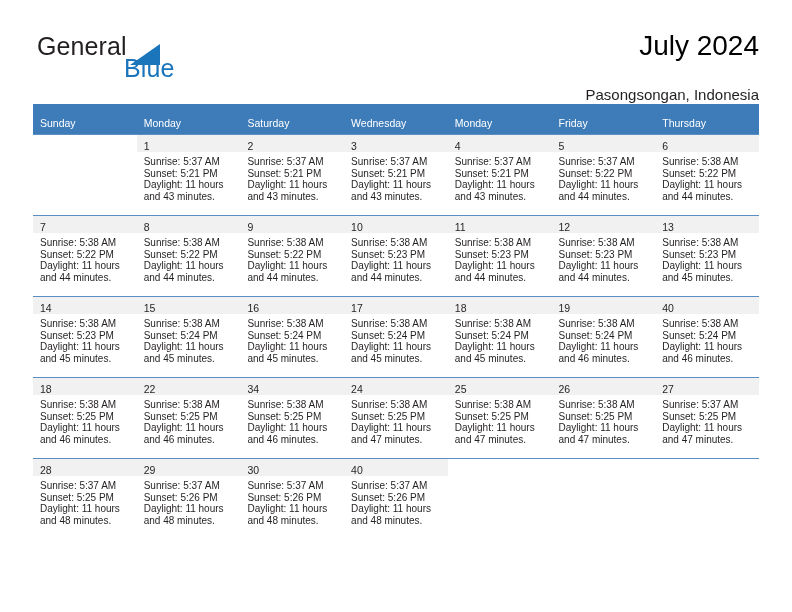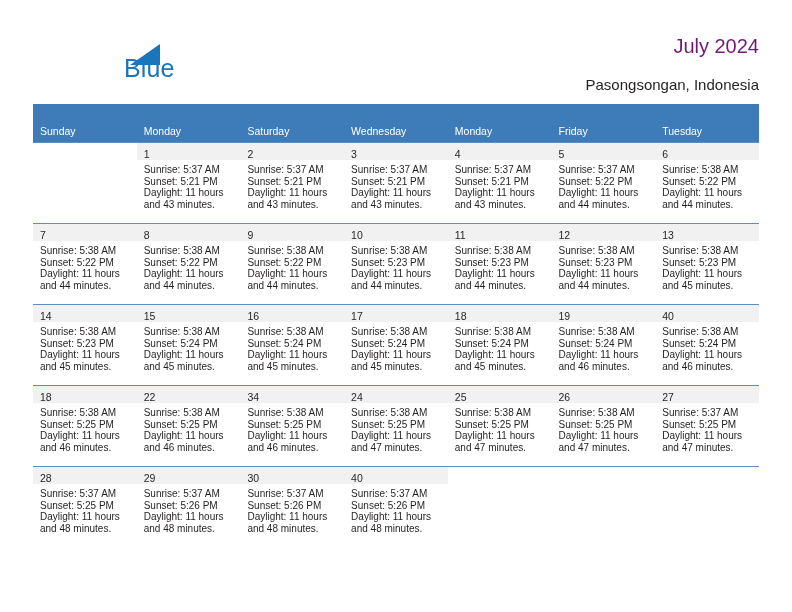--- a/index.html
+++ b/index.html
@@ -67,49 +67,49 @@
     border-left: 30px solid transparent;
     border-bottom: 21px solid #1b75bb;
   }
   .title-block {
     position: absolute;
     right: 0;
     top: 0;
     text-align: right;
   }
   .cal-title {
-    font-size: 20px;
-    color: #701a75;
+    font-size: 28px;
+    color: #000000;
     line-height: 36px;
     white-space: nowrap;
   }
   .cal-subtitle {
     font-size: 15px;
     color: #231f20;
     line-height: 22px;
-    margin-top: 10px;
+    margin-top: 20px;
     white-space: nowrap;
   }
 
   
   .calendar {
     position: absolute;
     left: 33px;
     top: 104px;
     width: 726px;
     border-collapse: collapse;
     table-layout: fixed;
   }
   .calendar th {
     background: #3d7cb8;
     color: #ffffff;
     font-size: 10.5px;
     font-weight: normal;
     text-align: left;
-    padding: 21px 0 5px 7px;
+    padding: 13px 0 5px 7px;
     height: 11px;
     border: none;
   }
   .calendar td {
     width: 103.7px;
     height: 80px;
     vertical-align: top;
     padding: 0;
     border-top: 1px solid #3d7cb8;
     border-bottom: none;
@@ -147,41 +147,42 @@
   }
 </style>
 </head>
 <body>
 
 <div class="page">
 
   <div class="header">
 
     <div class="brand">
+      <span class="brand-general">General</span>
       <span class="brand-triangle"></span>
       <span class="brand-blue">Blue</span>
     </div>
 
     <div class="title-block">
       <div class="cal-title">July 2024</div>
       <div class="cal-subtitle">Pasongsongan, Indonesia</div>
     </div>
 
   </div>
 
   <table class="calendar">
     <thead>
       <tr>
         <th>Sunday</th>
         <th>Monday</th>
         <th>Saturday</th>
         <th>Wednesday</th>
         <th>Monday</th>
         <th>Friday</th>
-        <th>Tuesday</th>
+        <th>Thursday</th>
       </tr>
     </thead>
     <tbody>
         <tr class="week">
           <td>
             <div class="cell blank">
               <div class="daynum-band"><span class="daynum"></span></div>
             </div>
           </td>
           <td>

